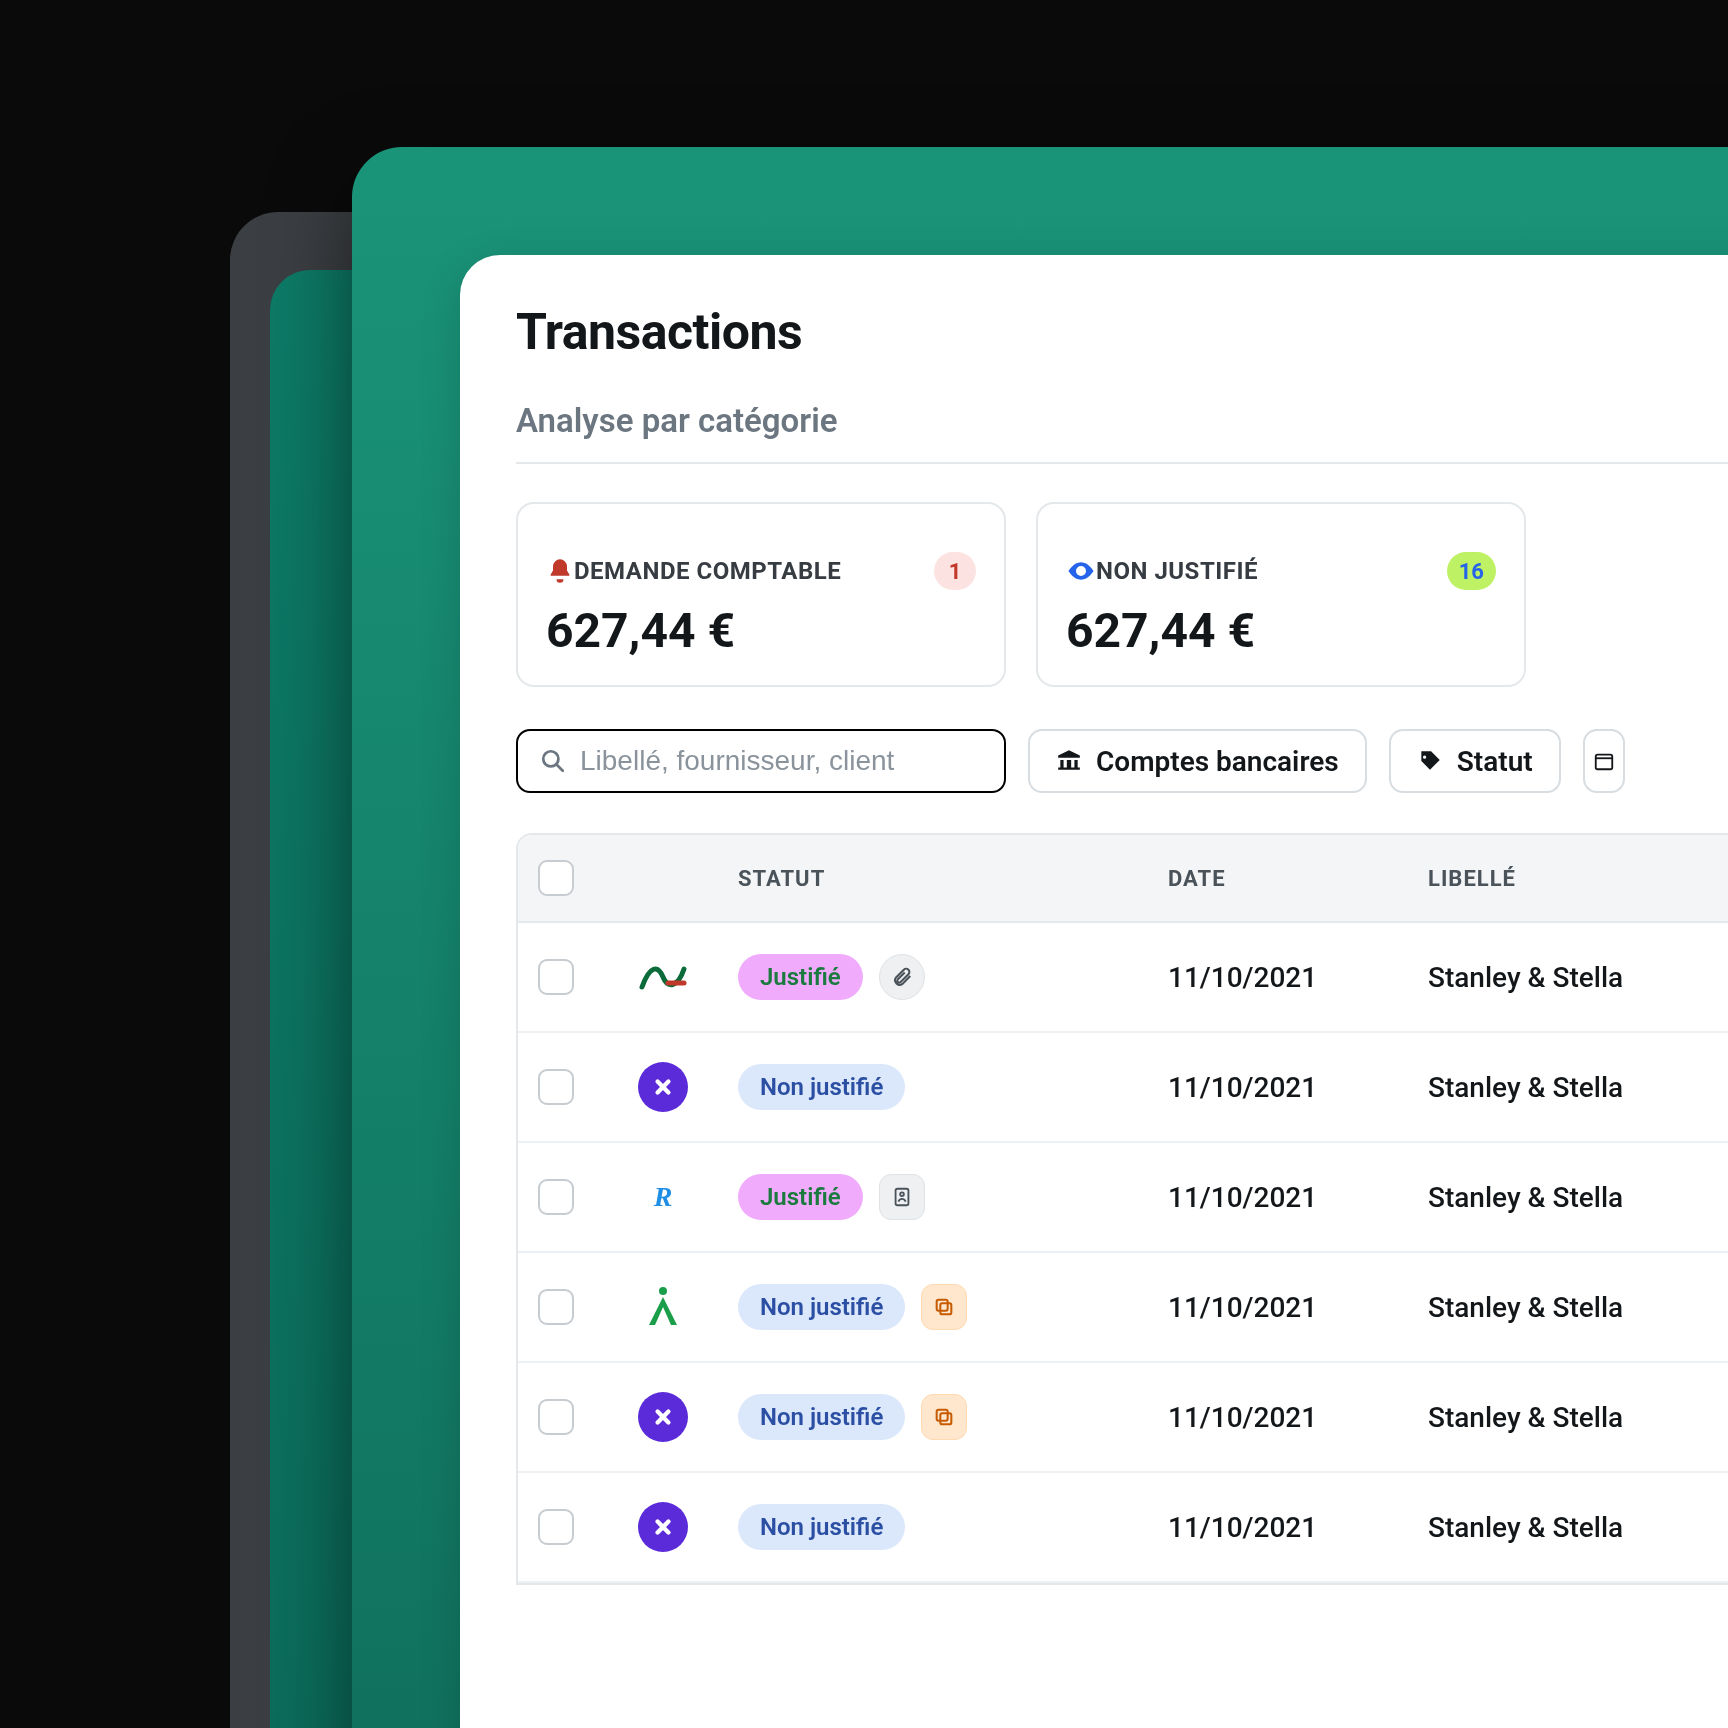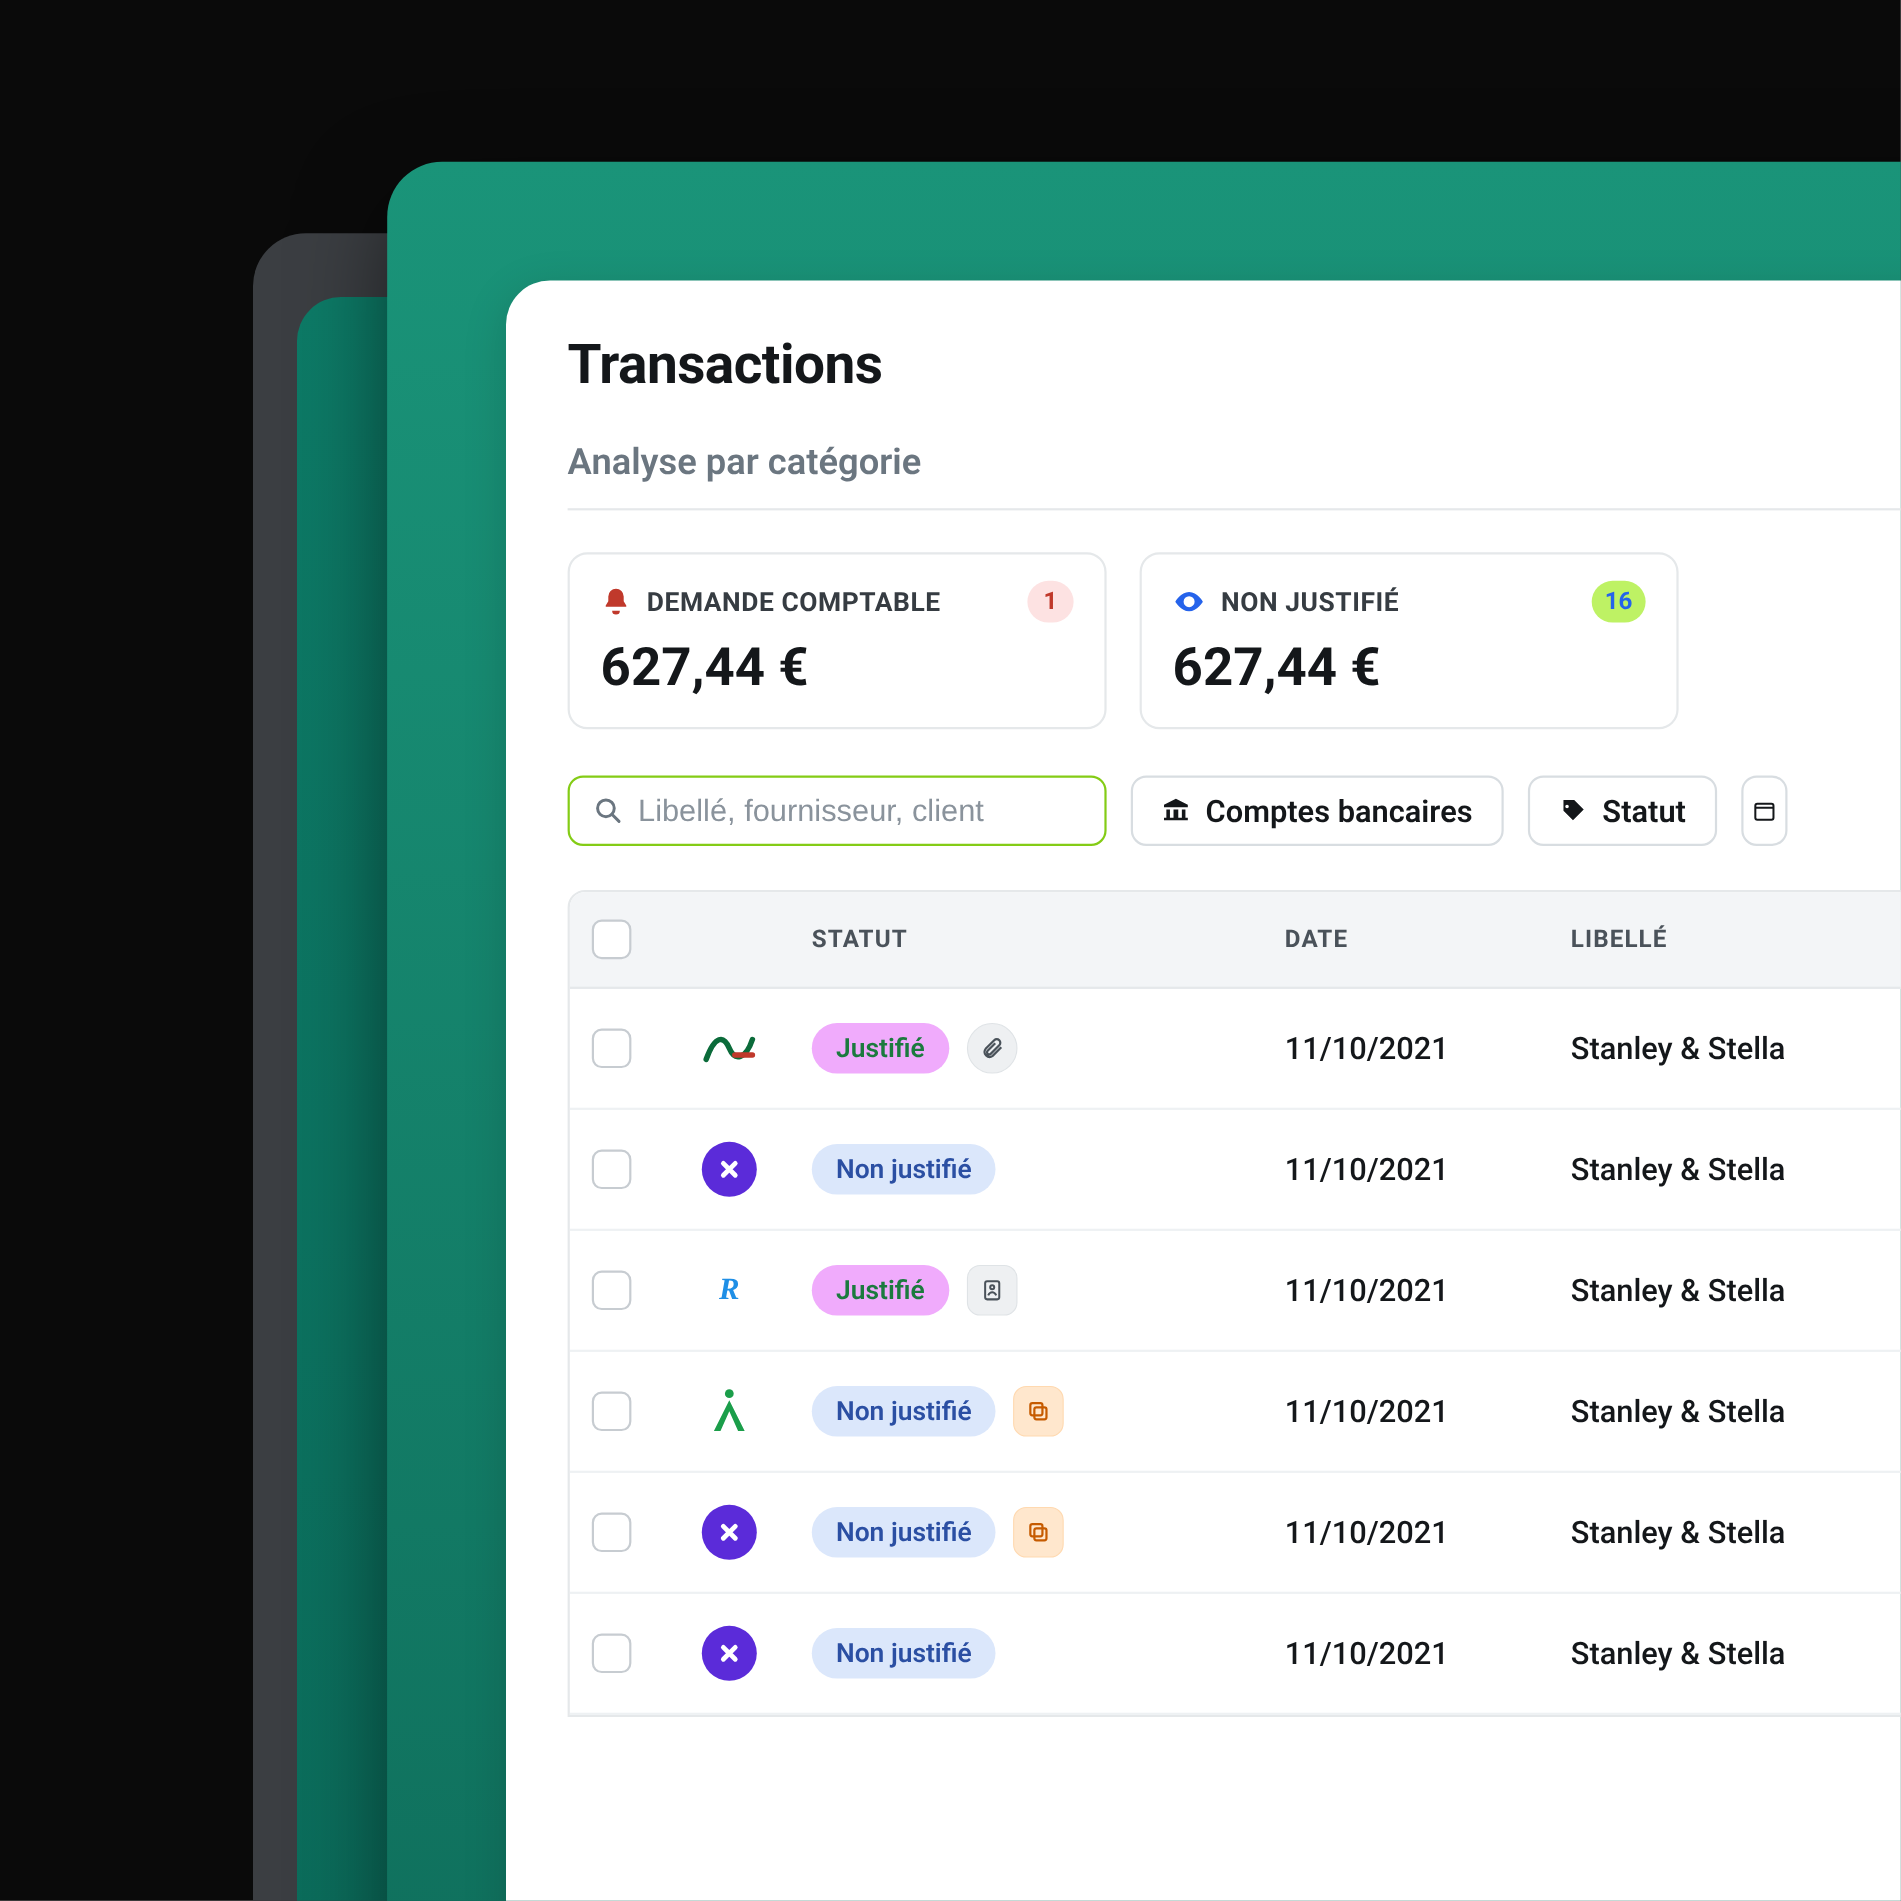--- a/index.html
+++ b/index.html
@@ -94,21 +94,22 @@
     border: 2px solid #e5e8ea;
     border-radius: 18px;
     padding: 24px 28px 26px 28px;
     min-width: 490px;
     background: #fff;
   }
   .summary-card.clipped { min-width: 120px; }
   .summary-head {
     display: flex;
     align-items: center;
-    gap: 14px;
+    gap: 0;
+    margin-top: 24px;
   }
   .summary-label {
     font-size: 24px;
     font-weight: 700;
     color: #363c42;
     letter-spacing: 0.5px;
   }
   .summary-badge {
     margin-left: auto;
     display: inline-flex;
@@ -135,21 +136,21 @@
   .filter-row {
     display: flex;
     gap: 22px;
     margin-top: 42px;
     flex-wrap: nowrap;
   }
   .search-box {
     display: flex;
     align-items: center;
     gap: 14px;
-    border: 2px solid #84cc16;
+    border: 2px solid #000000;
     border-radius: 14px;
     height: 64px;
     padding: 0 22px;
     width: 490px;
     color: #7a8490;
     font-size: 28px;
   }
   .search-box input {
     border: none;
     outline: none;

